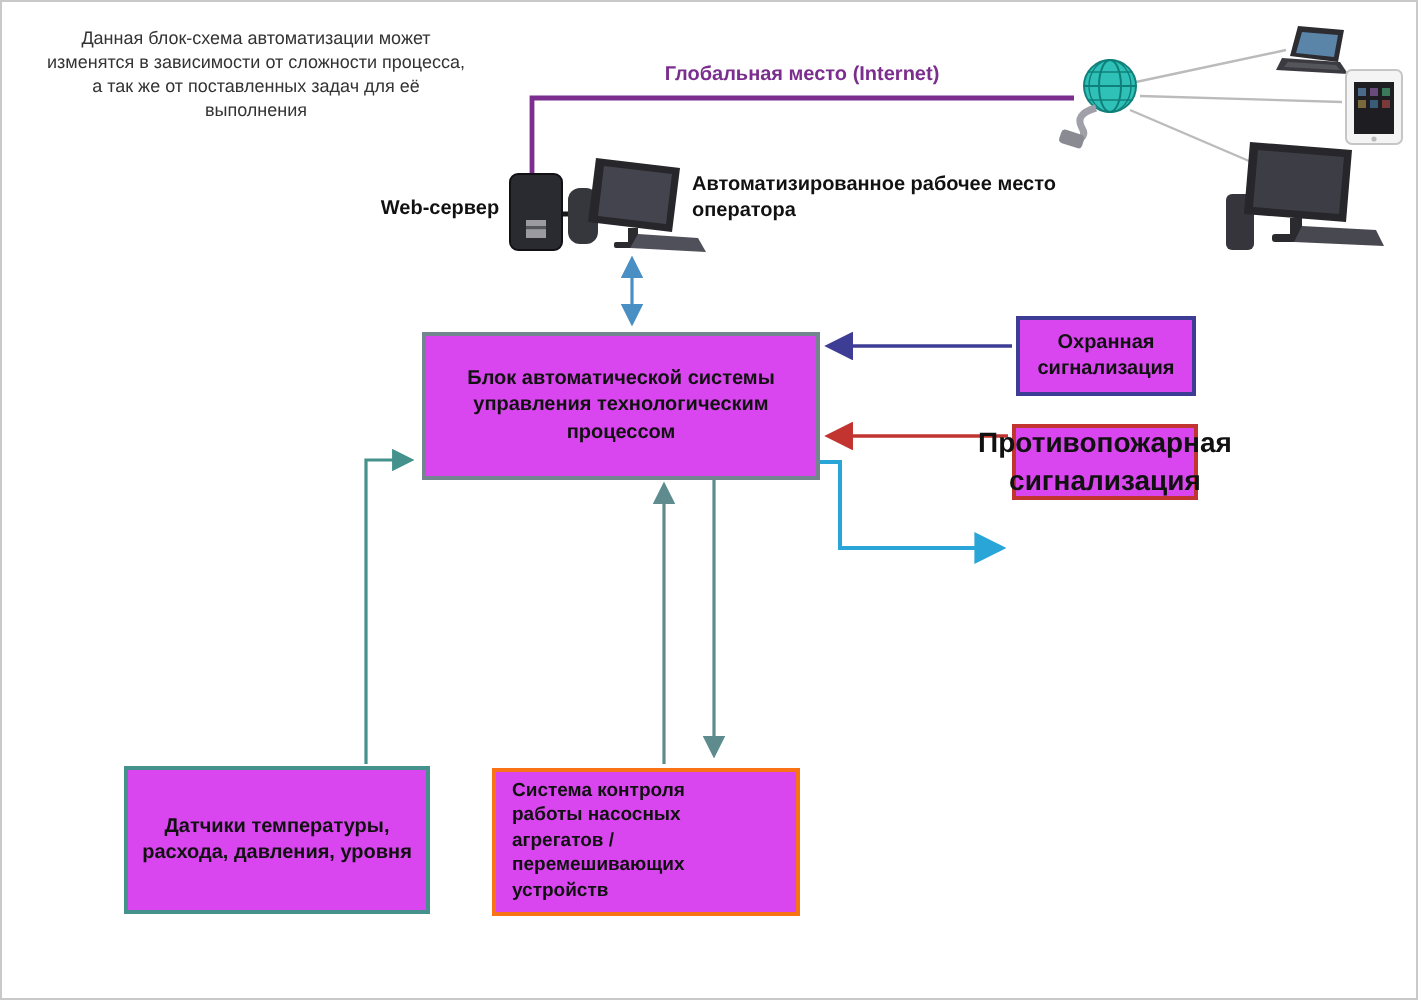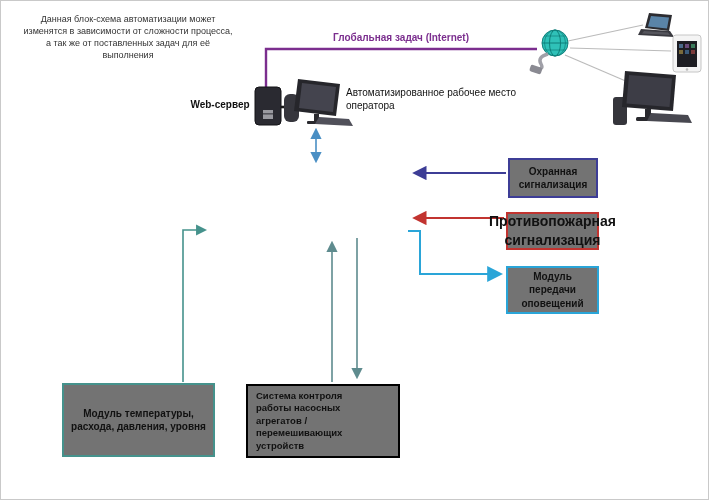--- a/index.html
+++ b/index.html
@@ -3,44 +3,44 @@
 <meta charset="utf-8">
 <style>
   html,body{margin:0;padding:0;background:#ffffff;}
   body{font-family:"Liberation Sans",sans-serif;}
   #canvas{position:relative;width:707px;height:498px;background:#fff;border:1px solid #c9c9c9;overflow:hidden;}
   .abs{position:absolute;}
   #lines{position:absolute;left:0;top:0;width:709px;height:500px;pointer-events:none;}
   .note{left:18px;top:12px;width:218px;text-align:center;font-size:9px;line-height:1.35;color:#333;white-space:pre-line;}
   .inet-label{left:290px;top:31px;width:220px;text-align:center;font-size:10px;font-weight:bold;color:#7b2e8e;}
   .ws-label{left:186px;top:98px;width:66px;text-align:center;font-size:10px;font-weight:bold;color:#111;}
-  .arm-label{left:345px;top:85px;width:210px;font-size:10px;font-weight:normal;color:#111;line-height:1.3;white-space:pre-line;}
-  .box{position:absolute;background:#737373;display:flex;align-items:center;justify-content:center;
+  .arm-label{left:345px;top:85px;width:210px;font-size:10px;font-weight:bold;color:#111;line-height:1.3;white-space:pre-line;}
+  .box{position:absolute;background:#d946ef;display:flex;align-items:center;justify-content:center;
        text-align:center;font-weight:bold;color:#111;white-space:pre-line;line-height:1.35;}
   .box-central{left:210px;top:165px;width:195px;height:70px;border:2px solid #73858f;font-size:10px;}
   .box-security{left:507px;top:157px;width:86px;height:36px;border:2px solid #3d3d96;font-size:10px;}
   .box-fire{left:505px;top:211px;width:89px;height:34px;border:2px solid #c23430;font-size:14px;}
   .box-module{left:505px;top:265px;width:89px;height:44px;border:2px solid #2aa5d8;font-size:10px;}
   .box-sensors{left:61px;top:382px;width:149px;height:70px;border:2px solid #45928c;font-size:10px;}
-  .box-pump{left:245px;top:383px;width:154px;height:74px;border:2px solid #000000;font-size:9.5px;
+  .box-pump{left:245px;top:383px;width:154px;height:74px;border:2px solid #f97316;font-size:9.5px;
             justify-content:flex-start;text-align:left;padding-left:8px;box-sizing:border-box;line-height:1.3;}
   .logo{left:601px;top:441px;width:97px;text-align:center;color:#d8232a;}
   .logo-name{font-size:31px;font-weight:800;letter-spacing:1px;line-height:1;transform:scaleX(1.08);transform-origin:center;}
   .logo-sub{font-family:"Liberation Serif",serif;font-size:11.5px;letter-spacing:0.8px;margin-top:1px;}
 </style>
 </head>
 <body>
 
 <div id="canvas">
 
   <div class="abs note">Данная блок-схема автоматизации может
 изменятся в зависимости от сложности процесса,
 а так же от поставленных задач для её
 выполнения</div>
-  <div class="abs inet-label">Глобальная задач (Internet)</div>
+  <div class="abs inet-label">Глобальная место (Internet)</div>
   <div class="abs ws-label">Web-сервер</div>
   <div class="abs arm-label">Автоматизированное рабочее место
 оператора</div>
 
   <svg id="lines" viewBox="0 0 709 500">
     <defs>
       <marker id="arr-blue" viewBox="0 0 10 10" refX="8" refY="5" markerWidth="7" markerHeight="7" orient="auto-start-reverse">
           <path d="M0,0 L10,5 L0,10 z" fill="#4a8fc4"></path>
         </marker>
       <marker id="arr-navy" viewBox="0 0 10 10" refX="8" refY="5" markerWidth="8" markerHeight="8" orient="auto-start-reverse">
@@ -145,28 +145,28 @@
     </g>
     <line x1="376" y1="406" x2="376" y2="427" stroke="#888" stroke-width="1.2"></line>
     <g>
       <polygon points="351,438 395,433 399,443 355,448" fill="#2e2e33"></polygon>
       <rect x="357" y="425" width="31" height="14" rx="3" fill="#6a6e72"></rect>
       <circle cx="388" cy="431" r="6" fill="#9aa0a4" stroke="#55585c"></circle>
       <rect x="360" y="428" width="12" height="8" rx="2" fill="#4a4e52"></rect>
     </g>
   </svg>
 
+  <div class="box box-central">Блок автоматической системы
+управления технологическим
+процессом</div>
   <div class="box box-security">Охранная
 сигнализация</div>
   <div class="box box-fire">Противопожарная
 сигнализация</div>
-  <div class="box box-module">Модуль
-передачи
-оповещений</div>
-  <div class="box box-sensors">Модуль температуры,
+  <div class="box box-sensors">Датчики температуры,
 расхода, давления, уровня</div>
   <div class="box box-pump">Система контроля
 работы насосных
 агрегатов /
 перемешивающих
 устройств</div>
 
 
 </div>
 

